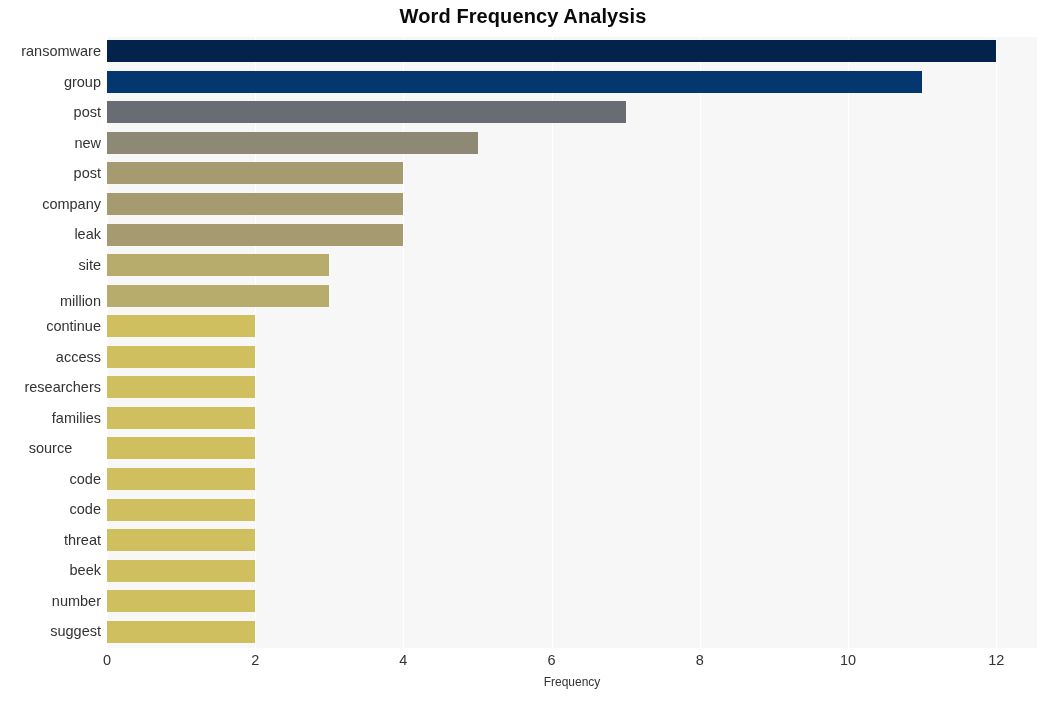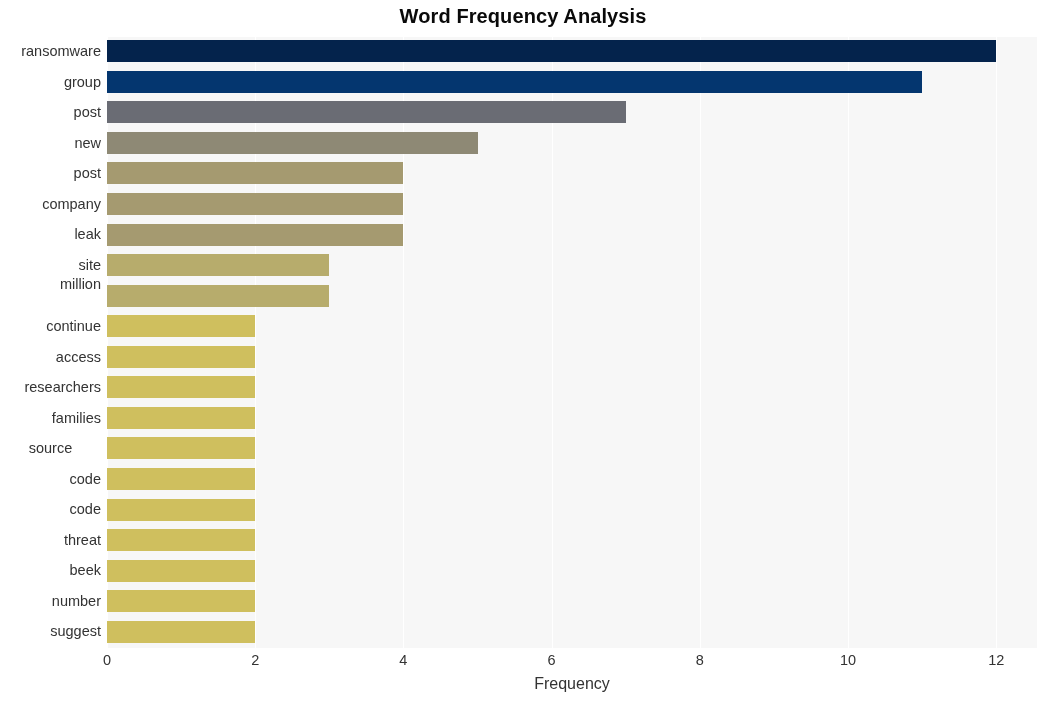--- a/index.html
+++ b/index.html
@@ -110,21 +110,21 @@
     color: #333333;
     white-space: nowrap;
   }
 
   #x-axis-title {
     position: absolute;
     left: 107px;
     top: 675px;
     width: 930px;
     text-align: center;
-    font-size: 16px;
+    font-size: 12px;
     color: #333333;
   }
 </style>
 </head>
 <body>
 
 <div id="figure">
 
   <div id="chart-title">Word Frequency Analysis</div>
 
@@ -204,21 +204,21 @@
 
   <div id="y-labels">
       <div class="y-label" style="top: 0px;">ransomware</div>
       <div class="y-label" style="top: 30.55px;">group</div>
       <div class="y-label" style="top: 61.1px;">post</div>
       <div class="y-label" style="top: 91.65px;">new</div>
       <div class="y-label" style="top: 122.2px;">post</div>
       <div class="y-label" style="top: 152.75px;">company</div>
       <div class="y-label" style="top: 183.3px;">leak</div>
       <div class="y-label" style="top: 213.85px;">site</div>
-      <div class="y-label" style="top: 233px; text-align: right;">million</div>
+      <div class="y-label" style="top: 250px; text-align: right;">million</div>
       <div class="y-label" style="top: 274.95px;">continue</div>
       <div class="y-label" style="top: 305.5px;">access</div>
       <div class="y-label" style="top: 336.05px;">researchers</div>
       <div class="y-label" style="top: 366.6px;">families</div>
       <div class="y-label" style="top: 397.15px; text-align: center;">source</div>
       <div class="y-label" style="top: 427.7px;">code</div>
       <div class="y-label" style="top: 458.25px;">code</div>
       <div class="y-label" style="top: 488.8px;">threat</div>
       <div class="y-label" style="top: 519.35px;">beek</div>
       <div class="y-label" style="top: 549.9px; margin-left: 19px;">number</div>

